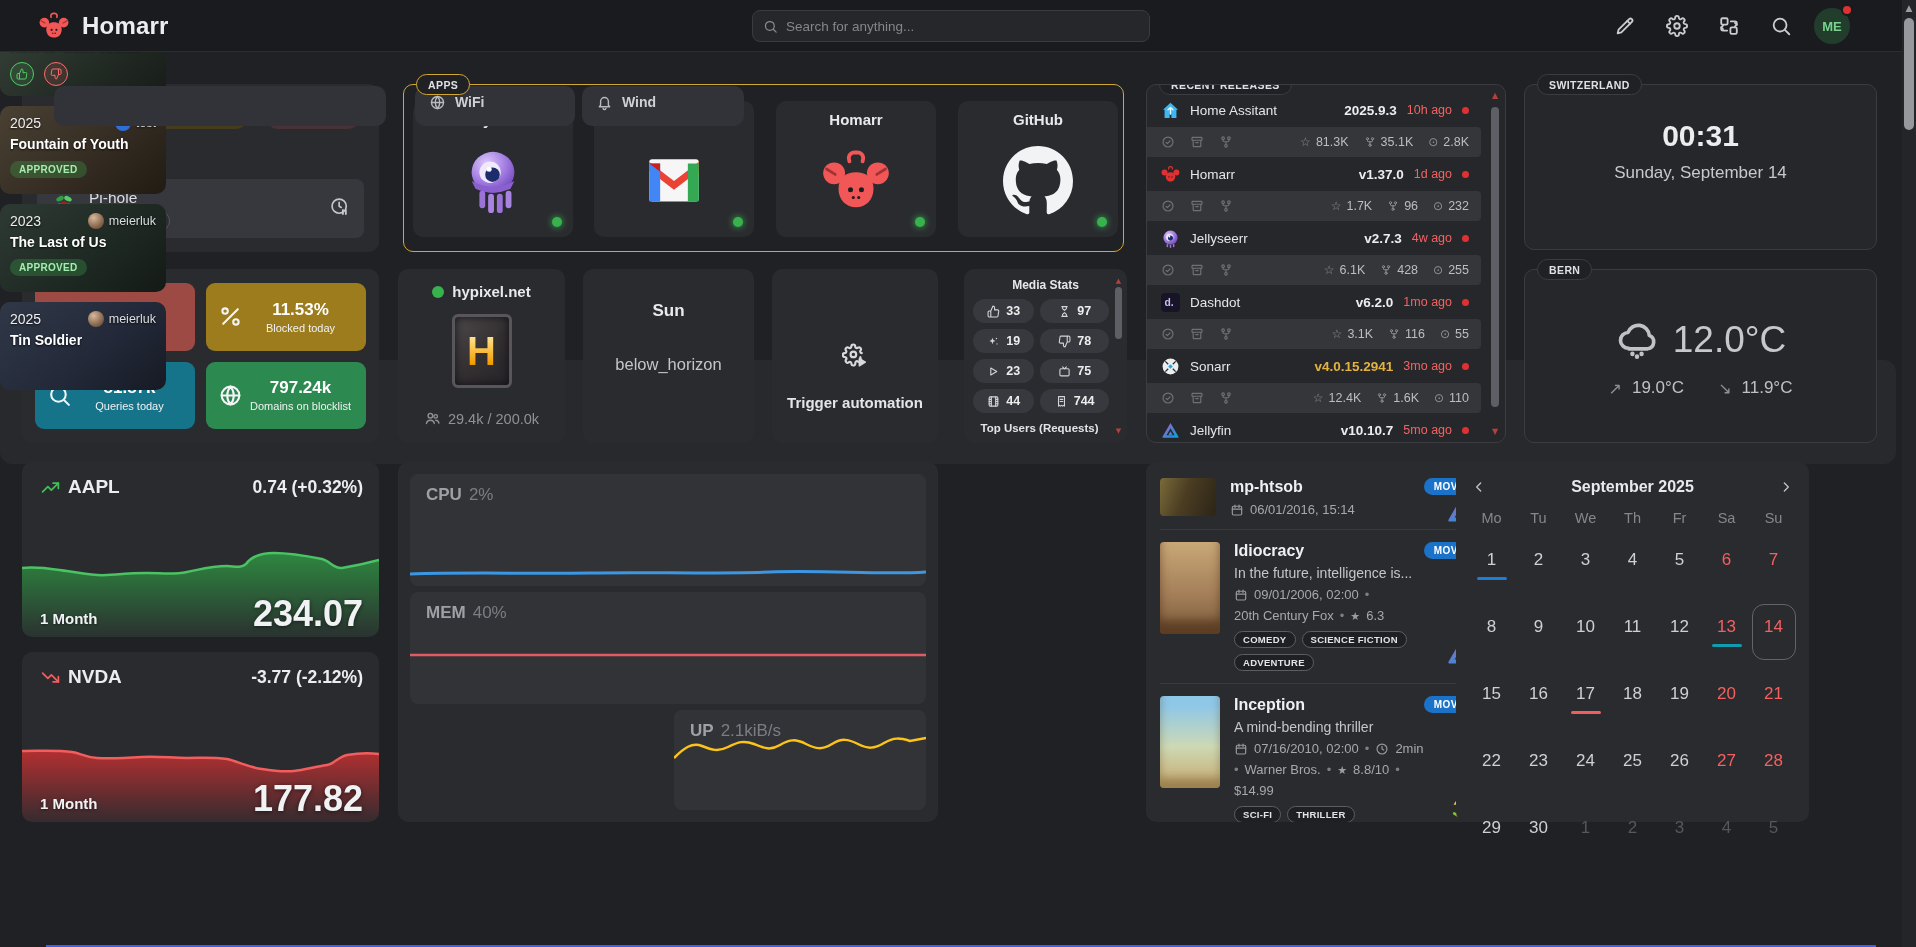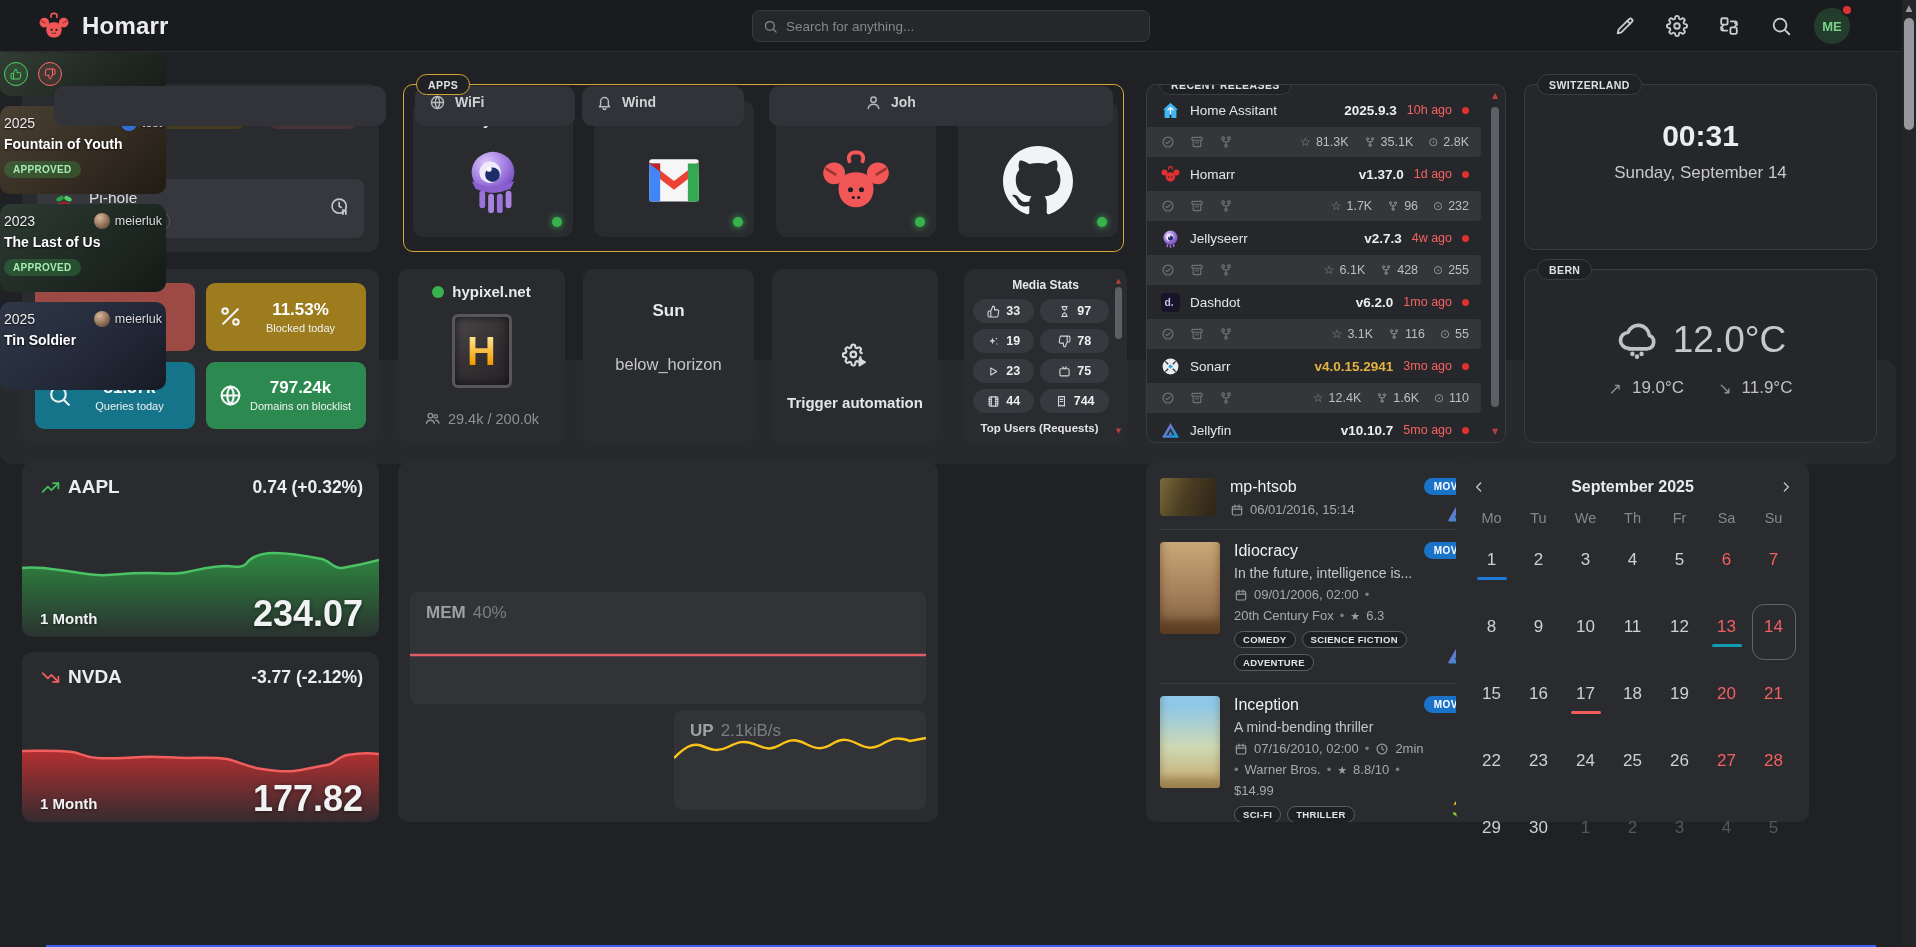--- a/index.html
+++ b/index.html
@@ -150,21 +150,21 @@
   .tile .hd { position:absolute; left:16px; top:11px; font-size:17px; font-weight:bold; color:#9da0a4; }
   .tile .hd em { font-style:normal; font-weight:normal; color:#7b7d82; margin-left:7px; }
   #t-cpu { left:12px; top:12px; width:516px; height:112px; }
   #t-mem { left:12px; top:130px; width:516px; height:112px; }
   #t-down { left:12px; top:248px; width:254px; height:100px; }
   #t-up { left:276px; top:248px; width:252px; height:100px; }
   .tile svg { position:absolute; left:0; bottom:0; }
 
   
   #reqs { left:964px; top:462px; width:166px; height:360px; overflow:hidden; border-radius:10px; }
-  .req-card { position:absolute; left:0; width:166px; height:88px; border-radius:10px; padding:9px 4px; overflow:hidden; }
+  .req-card { position:absolute; left:0; width:166px; height:88px; border-radius:10px; padding:9px 10px; overflow:hidden; }
   .req-card.bg0 { top:8px;  background:linear-gradient(140deg,#39453c,#232b25 60%,#171c18); }
   .req-card.bg1 { top:106px; background:linear-gradient(140deg,#4a4134,#332b21 60%,#211b13); }
   .req-card.bg2 { top:204px; background:linear-gradient(140deg,#2d3a33,#1e2822 60%,#141a16); }
   .req-card.bg3 { top:302px; background:linear-gradient(140deg,#303848,#222837 60%,#161a24); }
   .req-top { display:flex; align-items:center; }
   .req-year { font-size:14px; color:#eceded; text-shadow:0 1px 2px rgba(0,0,0,.7); }
   .req-user { margin-left:auto; display:flex; align-items:center; gap:5px; font-size:12.5px; color:#dcdde0; text-shadow:0 1px 2px rgba(0,0,0,.7); }
   .req-av { width:16px; height:16px; border-radius:50%; }
   .avtest { background:linear-gradient(180deg,#e84f4f 48%,#2f6fd8 52%); }
   .avmeierluk { background:radial-gradient(circle at 35% 30%,#d8b79a,#7a5c44 70%); }
@@ -179,21 +179,21 @@
   
   #mserv { left:1146px; top:462px; width:360px; height:360px; overflow:hidden; }
   #msv-list { position:absolute; left:14px; right:22px; top:4px; }
   .msv-item { position:relative; display:flex; gap:14px; padding:12px 0; cursor:pointer; }
   .msv-item + .msv-item { border-top:1px solid #3a3b40; }
   .poster { border-radius:4px; flex:none; }
   .poster.p0 { width:56px; height:38px; background:linear-gradient(110deg,#7a6a3a,#4a3d22 45%,#2c2417); }
   .poster.p1 { width:60px; height:92px; background:linear-gradient(#c9a877,#a5805a 55%,#7c5c3c); box-shadow:inset 0 -14px 10px rgba(60,30,10,.5); }
   .poster.p2 { width:60px; height:92px; background:linear-gradient(#8ec7e8 10%,#cdd9b4 55%,#c8a76d); box-shadow:inset 0 -10px 8px rgba(90,70,30,.4); }
   .msv-body { flex:1; min-width:0; padding-right:56px; }
-  .msv-title { font-size:16px; font-weight:normal; color:#eff0f2; white-space:nowrap; overflow:hidden; text-overflow:ellipsis; }
+  .msv-title { font-size:16px; font-weight:bold; color:#eff0f2; white-space:nowrap; overflow:hidden; text-overflow:ellipsis; }
   .msv-desc { margin-top:5px; font-size:14px; color:#c3c5c9; white-space:nowrap; overflow:hidden; text-overflow:ellipsis; }
   .msv-meta { margin-top:6px; display:flex; align-items:flex-end; gap:6px; font-size:13px; color:#a6a8ac; white-space:nowrap; }
   .msv-meta .mi { width:14px; height:14px; color:#97999d; }
   .msv-meta .sep { color:#7d7f84; }
   .msv-meta .star { color:#9a9c9f; font-size:11px; }
   .msv-tags { margin-top:8px; display:flex; flex-wrap:wrap; gap:6px; max-width:210px; }
   .tag { padding:2px 8px; border:1px solid #5c5e64; border-radius:10px; background:rgba(0,0,0,.25); font-size:9.5px; font-weight:bold; color:#e3e4e7; letter-spacing:.3px; }
   .msv-badge { position:absolute; right:6px; top:12px; padding:3px 10px; border-radius:11px; background:#1a73c9; color:#fff; font-size:10px; font-weight:bold; letter-spacing:.4px; }
   .msv-prov { position:absolute; right:8px; bottom:16px; width:30px; height:30px; }
   .msv-item.it0 .msv-prov { bottom:4px; }
@@ -957,20 +957,26 @@
           </linearGradient>
         </defs>
       <path d="M0 24 C20 24 35 23 50 25 C58 26 62 30 75 31 C90 32 105 31 120 30 C135 29 150 31 165 31 C180 31 190 30 205 32 C215 34 225 40 240 42 C252 44 262 45 272 44 C282 43 292 40 305 38 C312 37 316 30 325 28 C337 26 348 26 357 27 L357 95 L0 95 Z" fill="url(#ngrad)"></path>
       <path d="M0 24 C20 24 35 23 50 25 C58 26 62 30 75 31 C90 32 105 31 120 30 C135 29 150 31 165 31 C180 31 190 30 205 32 C215 34 225 40 240 42 C252 44 262 45 272 44 C282 43 292 40 305 38 C312 37 316 30 325 28 C337 26 348 26 357 27" fill="none" stroke="#f25e5e" stroke-width="2.5"></path>
     </svg>
     <div class="stk-period">1 Month</div>
     <div class="stk-price">177.82</div>
   </div>
 
   <div class="w" id="sys">
+    <div class="tile" id="t-cpu">
+      <div class="hd"><span>CPU</span><em>2%</em></div>
+      <svg width="516" height="112" viewBox="0 0 516 112" preserveAspectRatio="none">
+          <path d="M0 100 C60 98 120 100 180 99 S300 100 360 98 S470 101 516 98" fill="none" stroke="#3b97e3" stroke-width="3"></path>
+        </svg>
+    </div>
     <div class="tile" id="t-mem">
       <div class="hd"><span>MEM</span><em>40%</em></div>
       <svg width="516" height="112" viewBox="0 0 516 112" preserveAspectRatio="none">
           <path d="M0 63 L516 63" fill="none" stroke="#e15b64" stroke-width="2.5"></path>
         </svg>
     </div>
     <div class="tile" id="t-up">
       <div class="hd"><span>UP</span><em>2.1kiB/s</em></div>
       <svg width="252" height="100" viewBox="0 0 252 100" preserveAspectRatio="none">
           <path d="M0 48 C10 38 18 32 28 36 S44 42 54 37 S70 30 80 34 S96 41 106 35 S122 29 132 34 S148 40 158 34 S174 29 184 34 S200 39 210 33 S226 28 236 31 L252 28" fill="none" stroke="#fcc419" stroke-width="2.5"></path>
@@ -1416,29 +1422,20 @@
         </div>
         <div class="pcard pc2">
           <span class="ic pc-ic">
             <svg viewBox="0 0 24 24" fill="none" stroke="currentColor" stroke-width="2" stroke-linecap="round" stroke-linejoin="round">
               <path d="M6.5 16v-5.5a5.5 5.5 0 0 1 11 0V16l1.8 2H4.7z"></path>
               <path d="M10 20.5a2.1 2.1 0 0 0 4 0"></path>
             </svg>
           </span>
           <span class="pc-lbl">Wind</span>
         </div>
-        <div class="pcard pc3">
-          <span class="ic pc-ic">
-            <svg viewBox="0 0 24 24" fill="none" stroke="currentColor" stroke-width="2" stroke-linecap="round" stroke-linejoin="round">
-              <circle cx="12" cy="8" r="3.8"></circle>
-              <path d="M4.5 20.5c.7-4 3.7-6 7.5-6s6.8 2 7.5 6"></path>
-            </svg>
-          </span>
-          <span class="pc-lbl">Joh</span>
-        </div>
       </div>
   </div>
 
   <div class="blueline"></div>
 
   <div class="pagebar">
     <span class="arr" style="top:3px">▲</span>
     <span class="thumb"></span>
   </div>
 </div>

